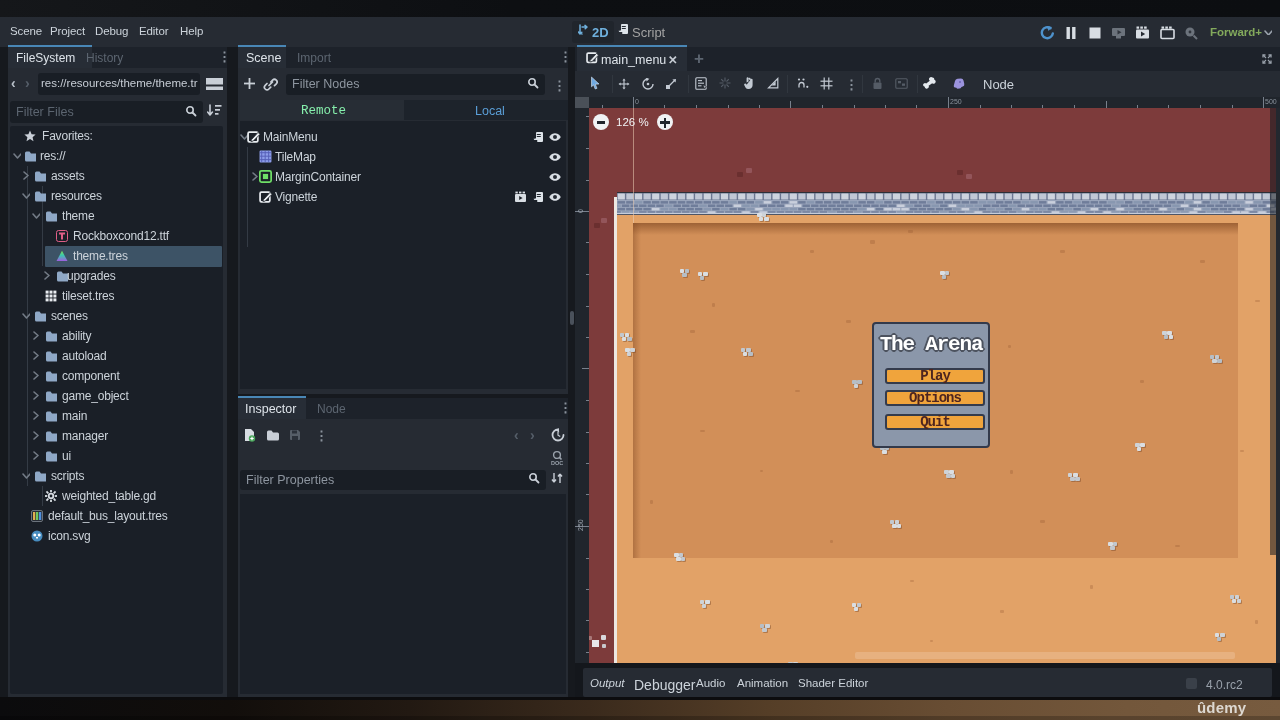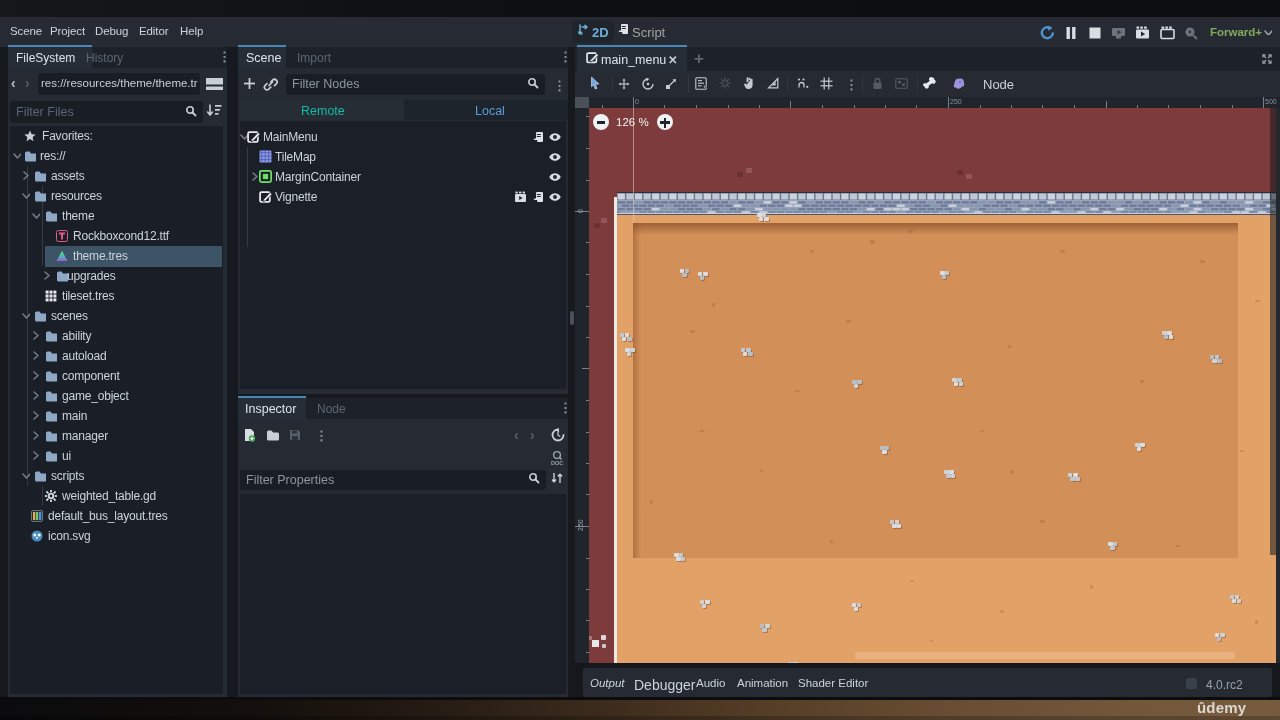--- a/index.html
+++ b/index.html
@@ -284,21 +284,21 @@
 <div class="ab input" style="left:286px;top:74px;width:259px;height:21px;">
     <span style="position:absolute;left:6px;top:3px;color:#8d959f;font-size:12.5px;">Filter Nodes</span>
   </div>
 <svg class="ab" style="left:527px;top:77px" width="12" height="12" viewBox="0 0 12 12">
     <circle cx="5" cy="5" r="3.2" fill="none" stroke="#c9cfd7" stroke-width="1.6"></circle>
     <line x1="7.5" y1="7.5" x2="10.5" y2="10.5" stroke="#c9cfd7" stroke-width="1.8" stroke-linecap="round"></line>
   </svg>
 <div class="ab dots" style="left:553px;top:78px;">⋮</div>
 <div class="ab" style="left:240px;top:100px;width:164px;height:20px;background:#272d35;"></div>
 <div class="ab" style="left:404px;top:100px;width:164px;height:20px;background:#1d232b;"></div>
-<div class="ab" style="left:301px;top:104px;color:#14b8a6;font-size:12.5px;">Remote</div>
+<div class="ab" style="left:301px;top:104px;color:#86efac;font-size:12.5px;font-family:Liberation Mono, monospace;">Remote</div>
 <div class="ab" style="left:475px;top:104px;color:#5b9fd8;font-size:12.5px;">Local</div>
 <div class="ab" style="left:240px;top:121px;width:326px;height:268px;background:#1b2028;"></div>
 <div class="ab" style="left:247px;top:147px;width:1px;height:100px;background:#343b45;"></div>
 <svg class="ab" style="left:240px;top:133px" width="8" height="9" viewBox="0 0 8 9">
     <path d="M1 2 L4.5 6 L8 2" fill="none" stroke="#737b86" stroke-width="1.6" stroke-linecap="round" stroke-linejoin="round"></path>
   </svg>
 <svg class="ab" style="left:247px;top:130px" width="13" height="13" viewBox="0 0 12 12">
     <rect x="1" y="2" width="9" height="9" rx="1.2" fill="none" stroke="#e8ecf0" stroke-width="1.6"></rect>
     <path d="M4 9 L10.2 2.2 L12 4 L5.8 10.2 L3.6 10.6 Z" fill="#e8ecf0" stroke="#262b33" stroke-width="0.8"></path>
   </svg>
@@ -1105,20 +1105,26 @@
     <div class="ab" style="left:666px;top:192px;width:5px;height:2px;background:rgba(150,90,50,0.3);border-radius:1px;"></div>
     <div class="ab" style="left:281px;top:132px;width:5px;height:4px;background:rgba(150,90,50,0.3);border-radius:1px;"></div>
     <div class="ab" style="left:451px;top:412px;width:5px;height:3px;background:rgba(150,90,50,0.3);border-radius:1px;"></div>
     <div class="ab" style="left:341px;top:532px;width:3px;height:2px;background:rgba(150,90,50,0.3);border-radius:1px;"></div>
     <div class="ab" style="left:221px;top:142px;width:4px;height:3px;background:rgba(150,90,50,0.3);border-radius:1px;"></div>
     <div class="ab" style="left:611px;top:152px;width:5px;height:3px;background:rgba(150,90,50,0.3);border-radius:1px;"></div>
     <div class="ab" style="left:666px;top:512px;width:3px;height:4px;background:rgba(150,90,50,0.3);border-radius:1px;"></div>
     <div class="ab" style="left:101px;top:222px;width:5px;height:3px;background:rgba(150,90,50,0.3);border-radius:1px;"></div>
     <div class="ab" style="left:421px;top:362px;width:3px;height:4px;background:rgba(150,90,50,0.3);border-radius:1px;"></div>
     <div class="ab" style="left:44px;top:0;width:1px;height:115px;background:rgba(235,205,180,0.55);"></div>
+    <div class="ab" style="left:283px;top:214px;width:118px;height:126px;background:#8b97aa;border:2px solid #333a4b;border-radius:4px;box-sizing:border-box;">
+      <div style="position:absolute;left:0;top:9px;width:100%;text-align:center;color:#fff;font-family:'Liberation Mono',monospace;font-weight:bold;font-size:21px;letter-spacing:-1.2px;text-shadow:-2px 0 #4d535f,2px 0 #4d535f,0 -2px #4d535f,0 2px #4d535f,-1px -1px #4d535f,1px 1px #4d535f,-1px 1px #4d535f,1px -1px #4d535f;">The&nbsp;Arena</div>
+      <div class="mbtn" style="top:44px;">Play</div>
+      <div class="mbtn" style="top:66px;">Options</div>
+      <div class="mbtn" style="top:90px;">Quit</div>
+    </div>
     <div class="ab" style="left:4px;top:6px;width:16px;height:16px;background:#f0f2f4;border-radius:8px;"></div>
     <div class="ab" style="left:8px;top:13px;width:8px;height:2.5px;background:#20252c;"></div>
     <div class="ab" style="left:27px;top:8px;color:#f0f2f4;font-size:11.5px;">126 %</div>
     <div class="ab" style="left:68px;top:6px;width:16px;height:16px;background:#f0f2f4;border-radius:8px;"></div>
     <div class="ab" style="left:71px;top:13px;width:10px;height:2.5px;background:#20252c;"></div>
     <div class="ab" style="left:74.5px;top:9.5px;width:2.5px;height:10px;background:#20252c;"></div>
     <div class="ab" style="left:688px;top:0px;width:3px;height:555px;background:rgba(14,17,22,0.25);"></div>
     <div class="ab" style="left:681px;top:0px;width:7px;height:447px;background:rgba(22,25,31,0.55);"></div>
     <div class="ab" style="left:266px;top:544px;width:380px;height:7px;background:rgba(255,255,255,0.17);border-radius:2px;"></div>
     <div class="ab" style="left:687px;top:0;width:4px;height:555px;background:#23282f;"></div>

